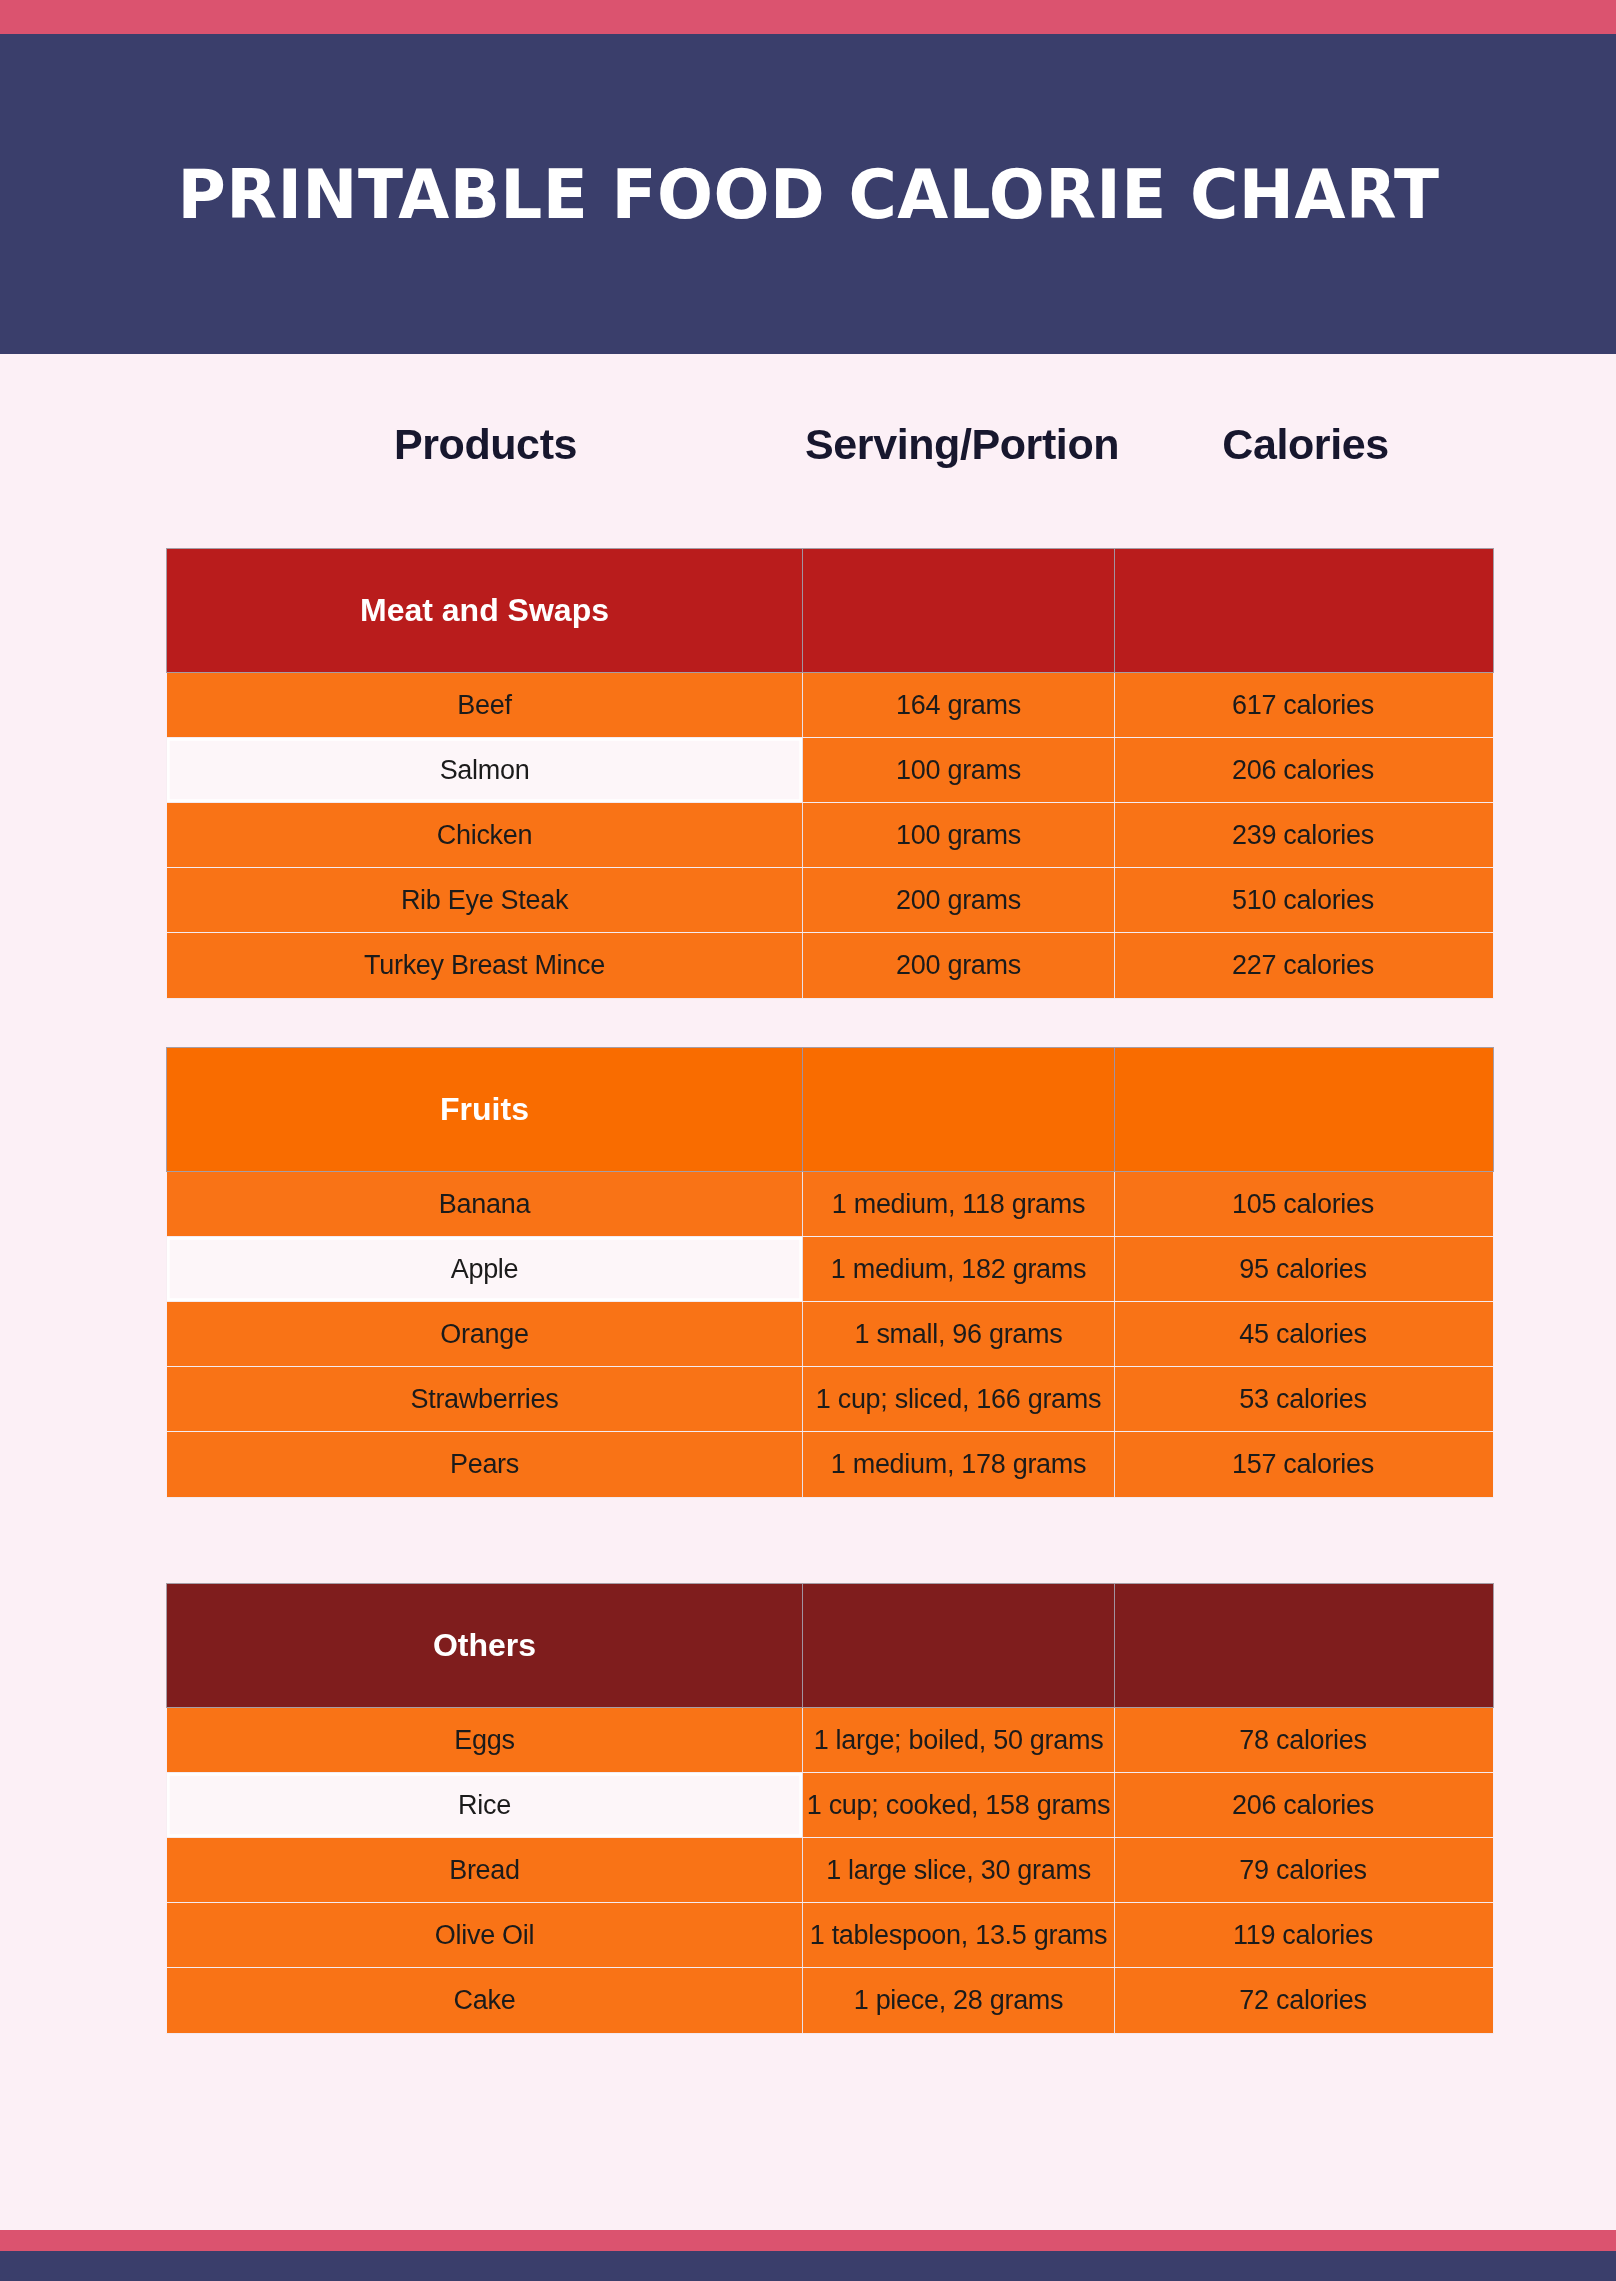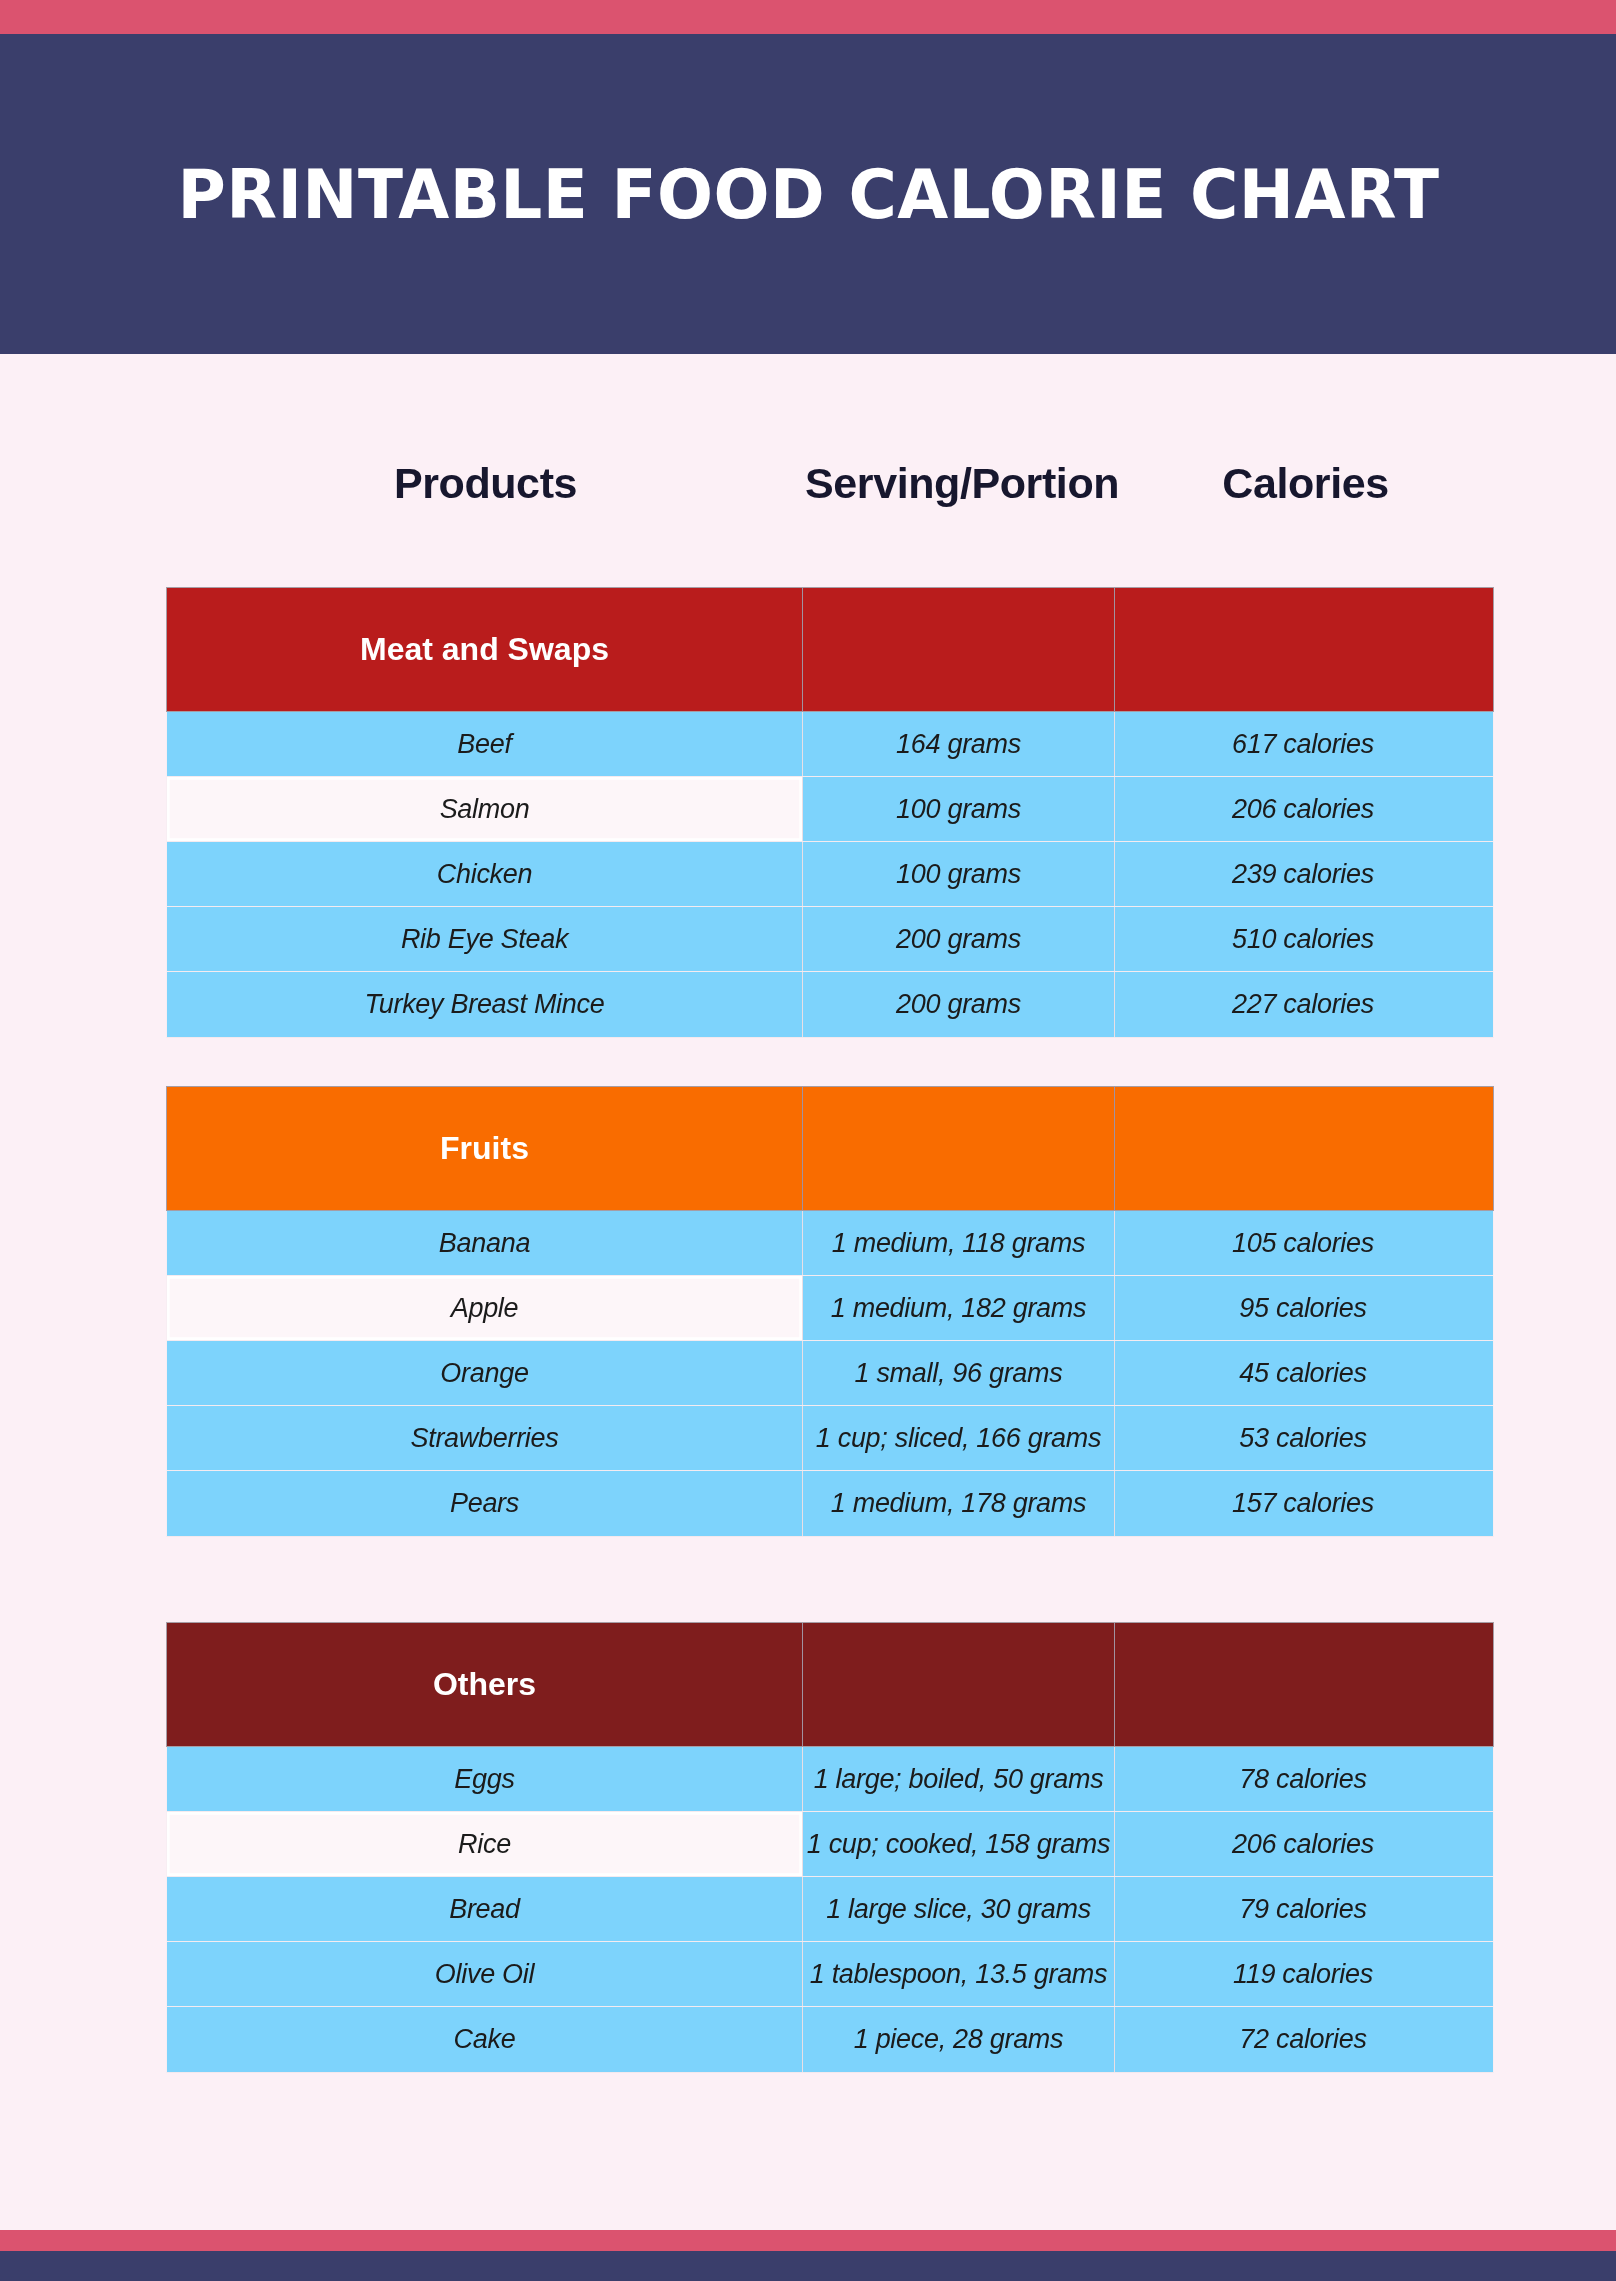--- a/index.html
+++ b/index.html
@@ -29,21 +29,21 @@
     font-weight: bold;
     color: #ffffff;
     white-space: nowrap;
     letter-spacing: 0.4px;
     transform: scaleX(0.97);
   }
   .content { width: 1328px; margin-left: 166px; }
   .col-headers {
     display: grid;
     grid-template-columns: 639px 312px 377px;
-    margin-top: 97px;
+    margin-top: 58px;
     height: 64px;
     align-items: center;
   }
   .col-header {
     text-align: center;
     font-size: 43px;
     font-weight: bold;
     color: #17172E;
     letter-spacing: -0.4px;
   }
@@ -73,22 +73,21 @@
     border-left: 1.8px solid #F8EEF3;
     border-right: 1.8px solid #F8EEF3;
     border-bottom: 1.8px solid #F3E9EE;
     background: #FBF0F5;
   }
   .t-row {
     display: grid;
     grid-template-columns: 635px 312px 377px;
     height: 65px;
     border-bottom: 1.8px solid #F5EBF0;
-    background: #7dd3fc;
-    font-style: italic;
+    background: #f97316;
   }
   .t-row:last-child { border-bottom: none; }
   .cell {
     display: flex;
     align-items: center;
     justify-content: center;
     font-size: 27px;
     color: #1B1B1B;
     letter-spacing: -0.3px;
     height: 100%;

